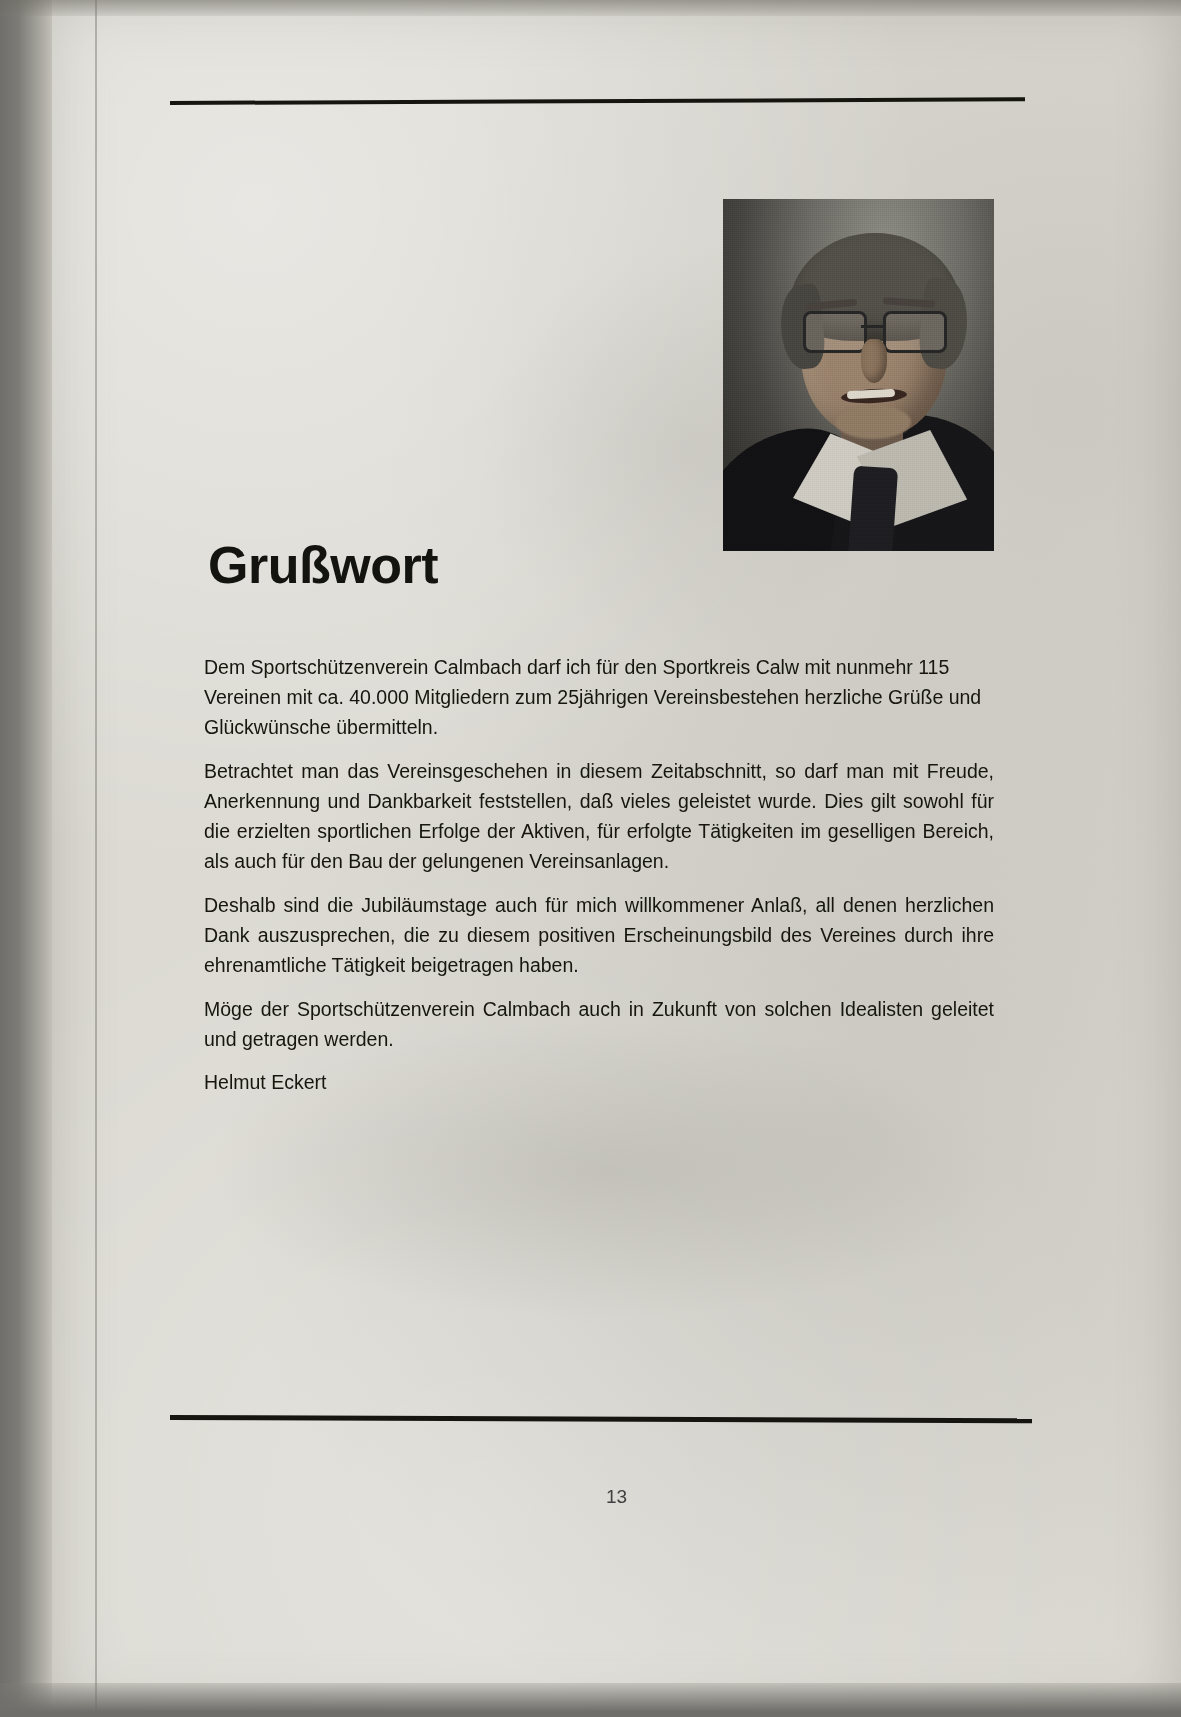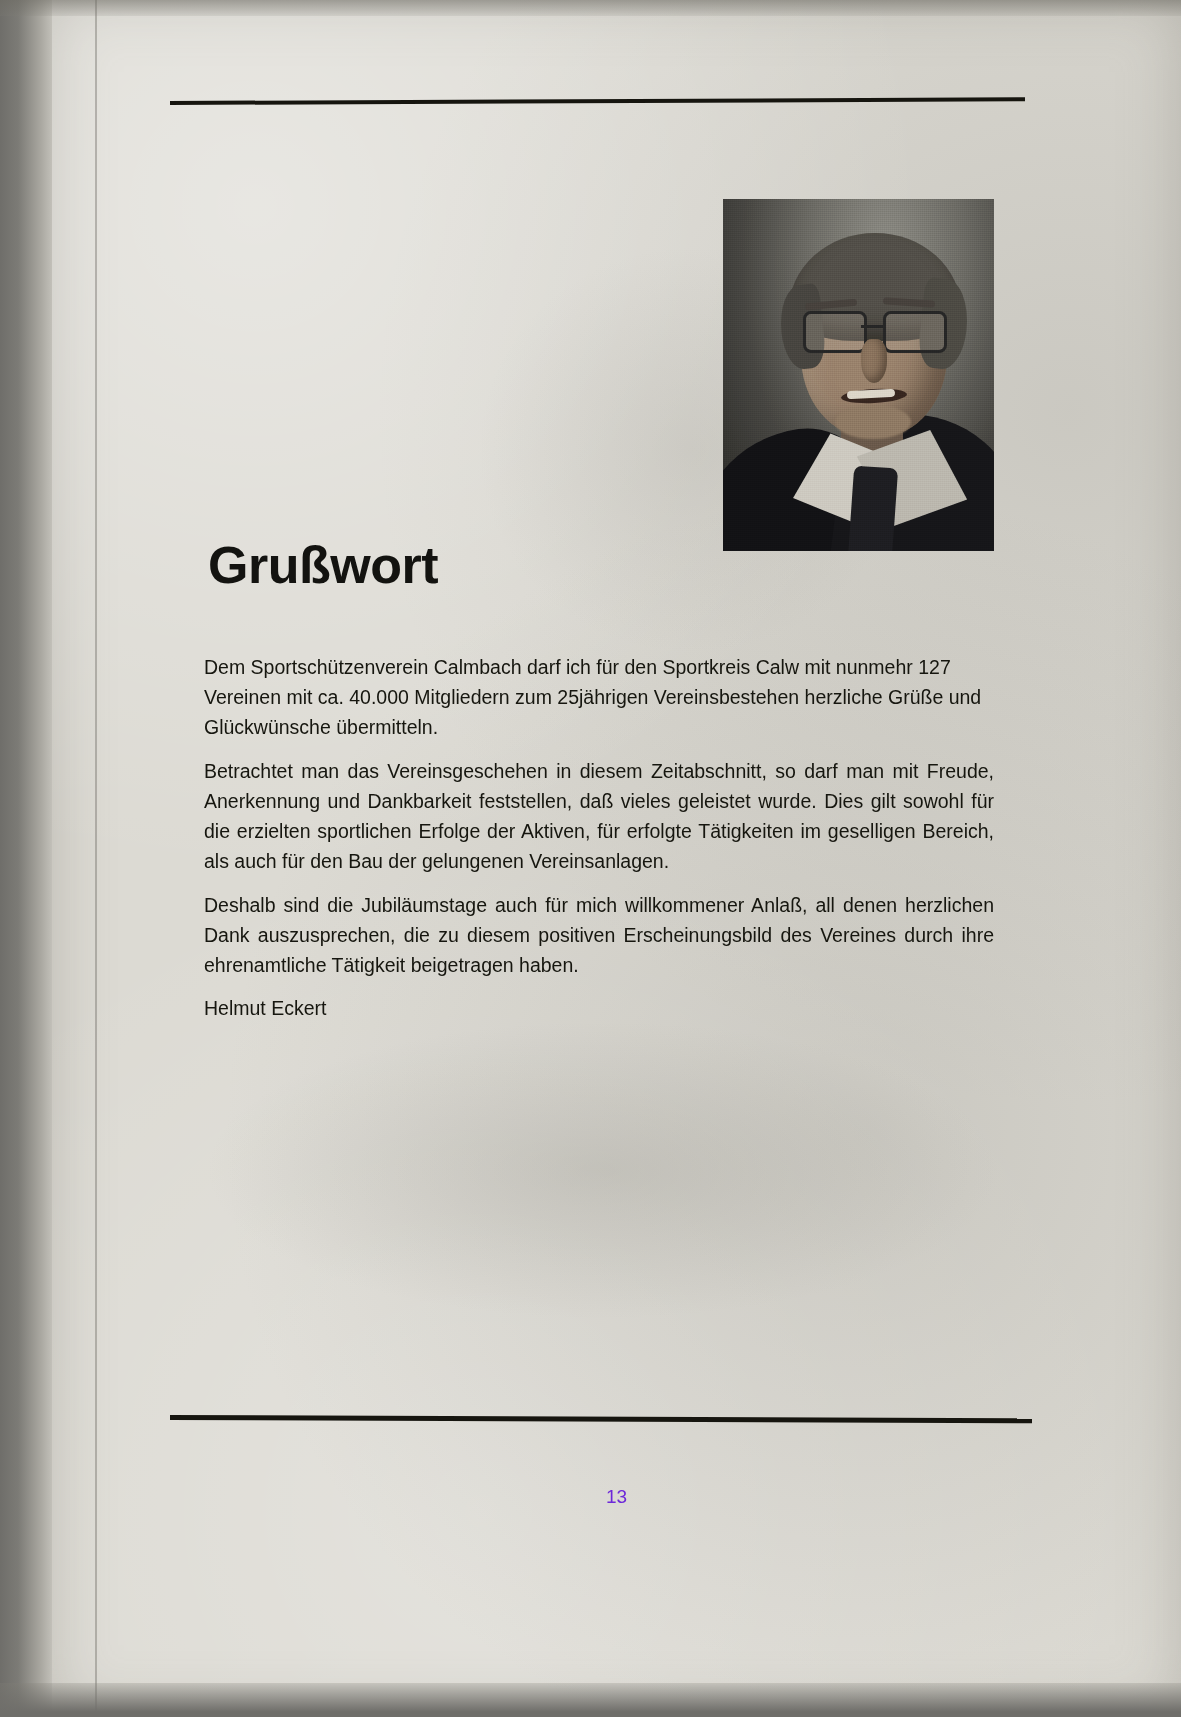--- a/index.html
+++ b/index.html
@@ -328,21 +328,21 @@
   .signature div { line-height: 28px; }
 
   
   .page-number {
     position: absolute;
     left: 0;
     top: 1486px;
     width: 1129px;
     text-align: center;
     font-size: 19px;
-    color: #6d28d9;
+    color: #404040;
   }
   .smudge1 {
     position: absolute;
     left: 150px;
     top: 1020px;
     width: 800px;
     height: 300px;
     background: radial-gradient(ellipse at 50% 50%, rgba(150,148,140,0.28), rgba(0,0,0,0) 70%);
     pointer-events: none;
   }
@@ -391,23 +391,24 @@
       <div class="ph-nose"></div>
       <div class="ph-chin"></div>
       <div class="ph-mouth"></div>
       <div class="ph-teeth"></div>
       <div class="photo-noise"></div>
     </div>
 
     <div class="heading">Grußwort</div>
 
     <div class="body">
-      <p class="first">Dem Sportschützenverein Calmbach darf ich für den Sportkreis Calw mit nunmehr 127 Vereinen mit ca. 40.000 Mitgliedern zum 25jährigen Vereinsbestehen herzliche Grüße und Glückwünsche übermitteln.</p>
+      <p class="first">Dem Sportschützenverein Calmbach darf ich für den Sportkreis Calw mit nunmehr 115 Vereinen mit ca. 40.000 Mitgliedern zum 25jährigen Vereinsbestehen herzliche Grüße und Glückwünsche übermitteln.</p>
       <p>Betrachtet man das Vereinsgeschehen in diesem Zeitabschnitt, so darf man mit Freude, Anerkennung und Dankbarkeit feststellen, daß vieles geleistet wurde. Dies gilt sowohl für die erzielten sportlichen Erfolge der Aktiven, für erfolgte Tätigkeiten im geselligen Bereich, als auch für den Bau der gelungenen Vereinsanlagen.</p>
       <p>Deshalb sind die Jubiläumstage auch für mich willkommener Anlaß, all denen herzlichen Dank auszusprechen, die zu diesem positiven Erscheinungsbild des Vereines durch ihre ehrenamtliche Tätigkeit beigetragen haben.</p>
+      <p>Möge der Sportschützenverein Calmbach auch in Zukunft von solchen Idealisten geleitet und getragen werden.</p>
       <div class="signature">
         <div>Helmut Eckert</div>
       </div>
     </div>
 
     <div class="rule rule-bottom"></div>
     <div class="page-number">13</div>
   </div>
 
   <div class="gutter-line"></div>

